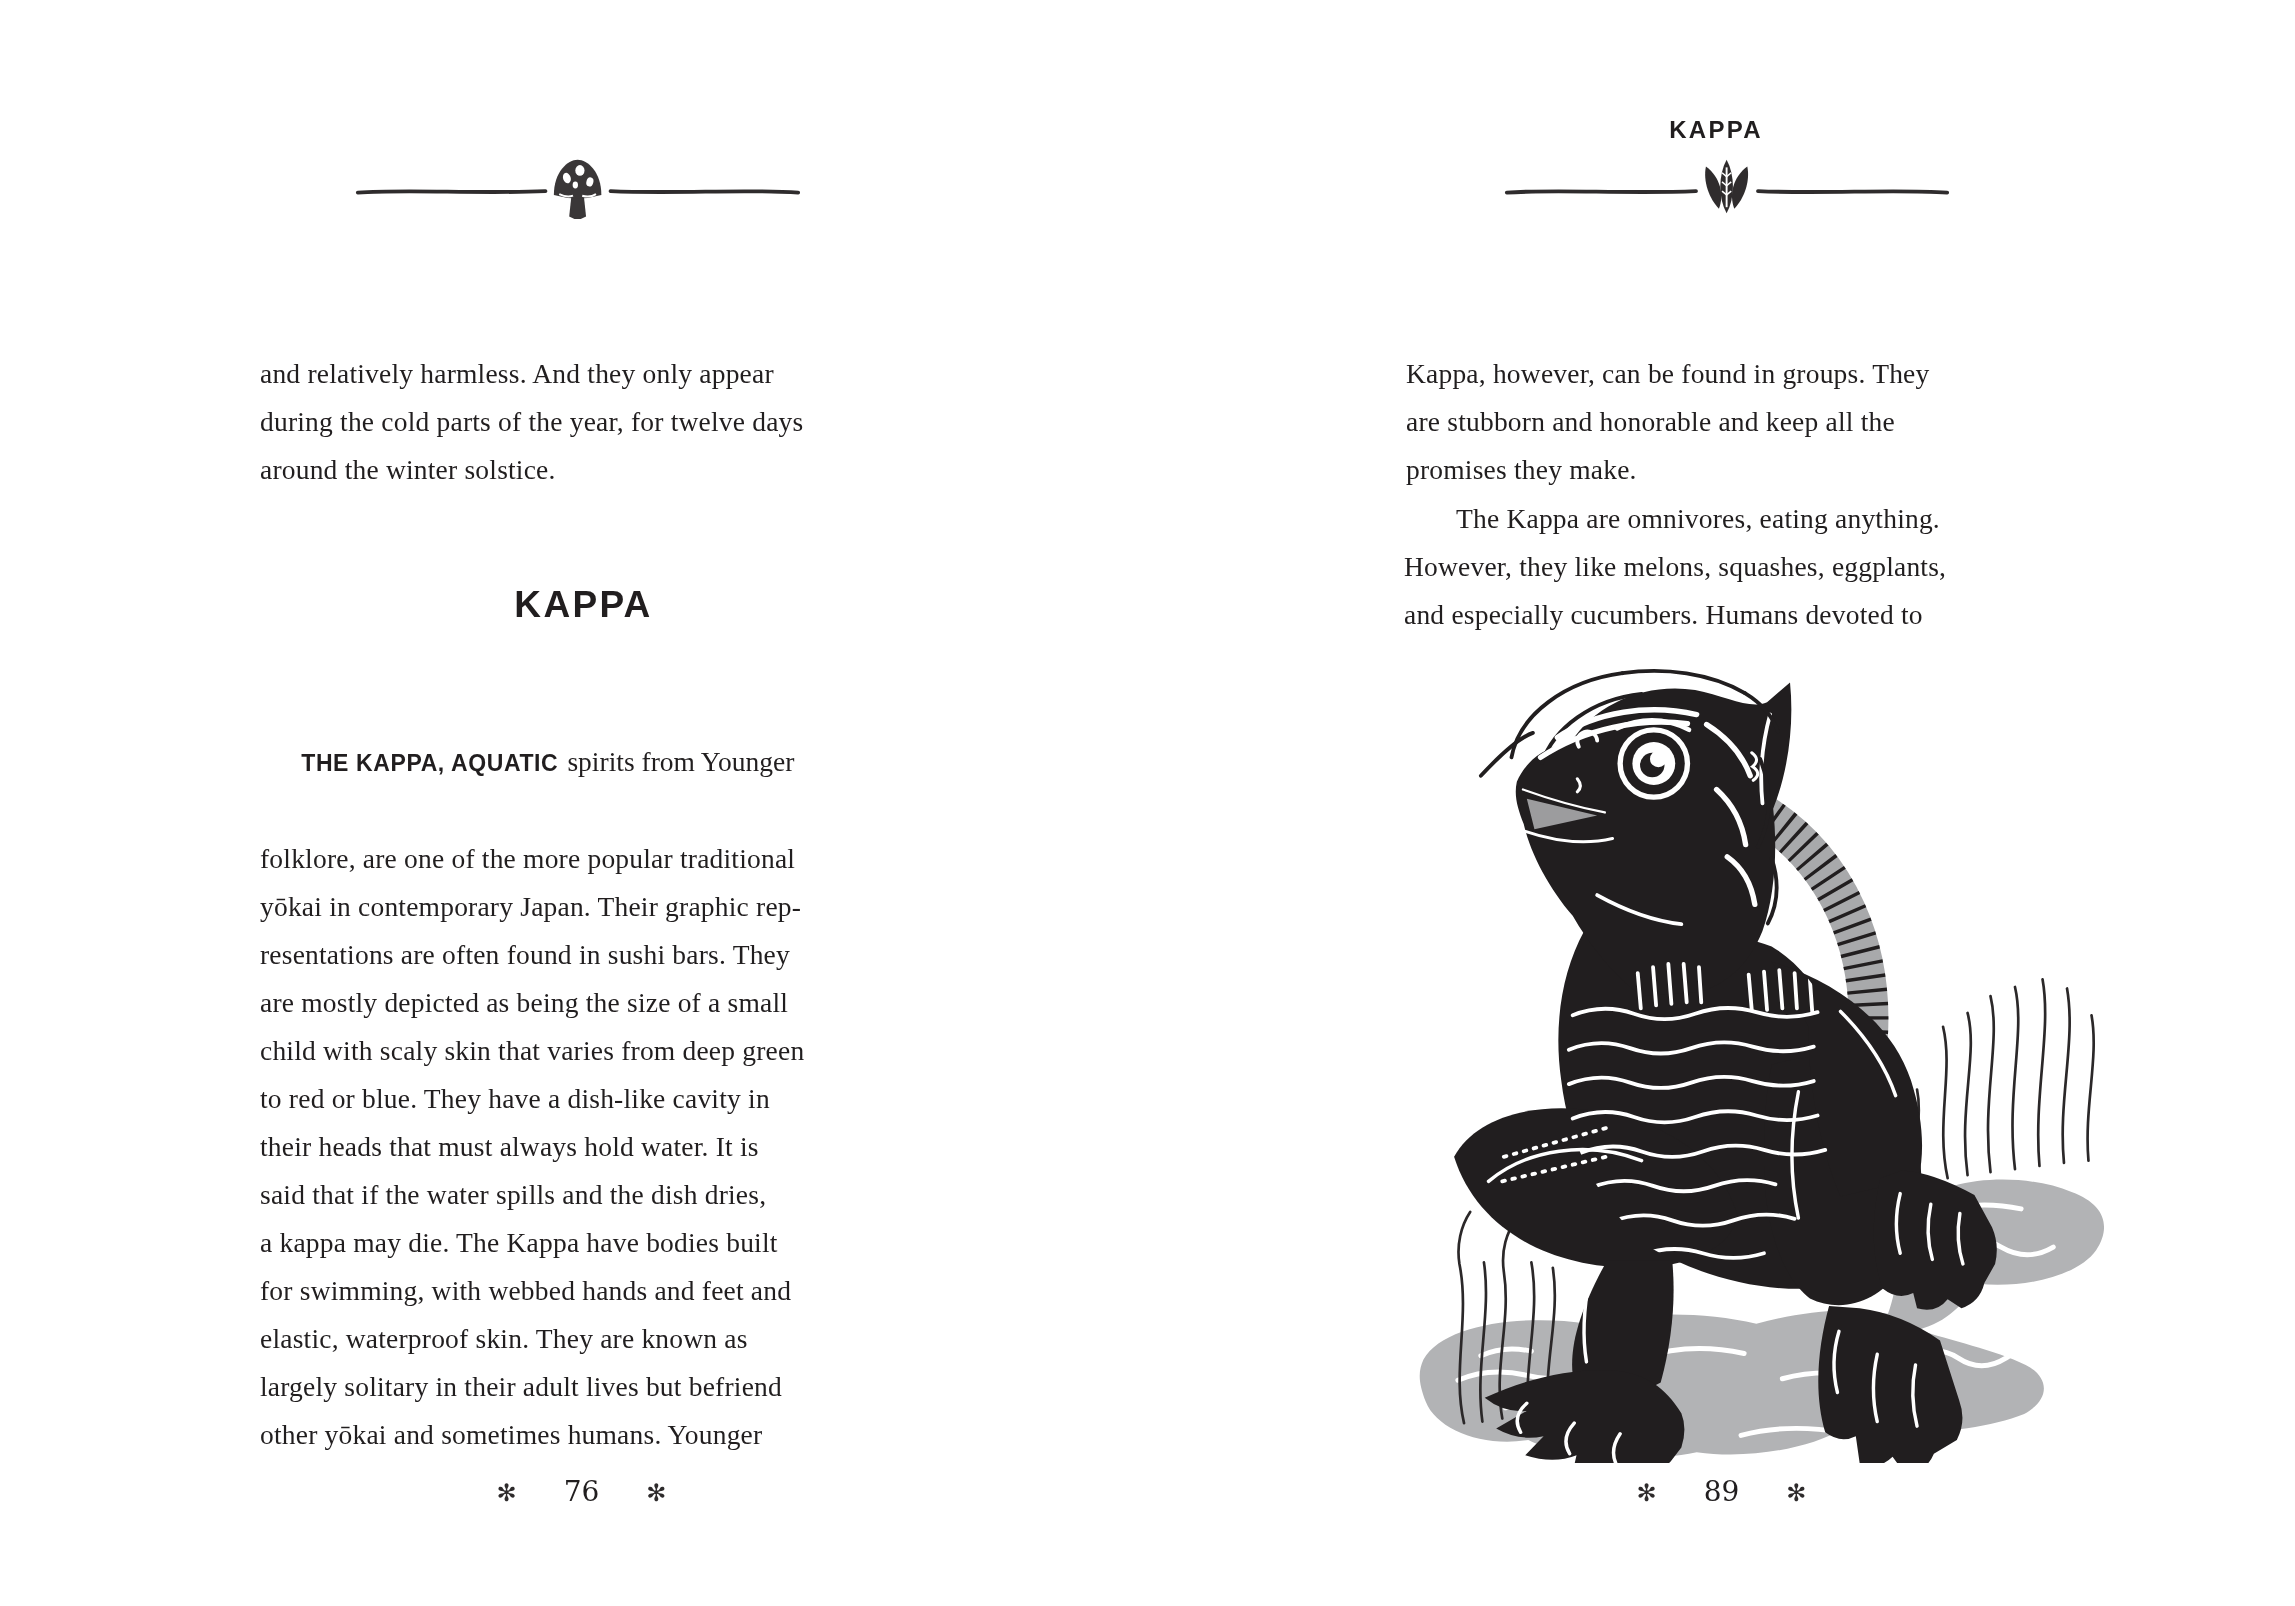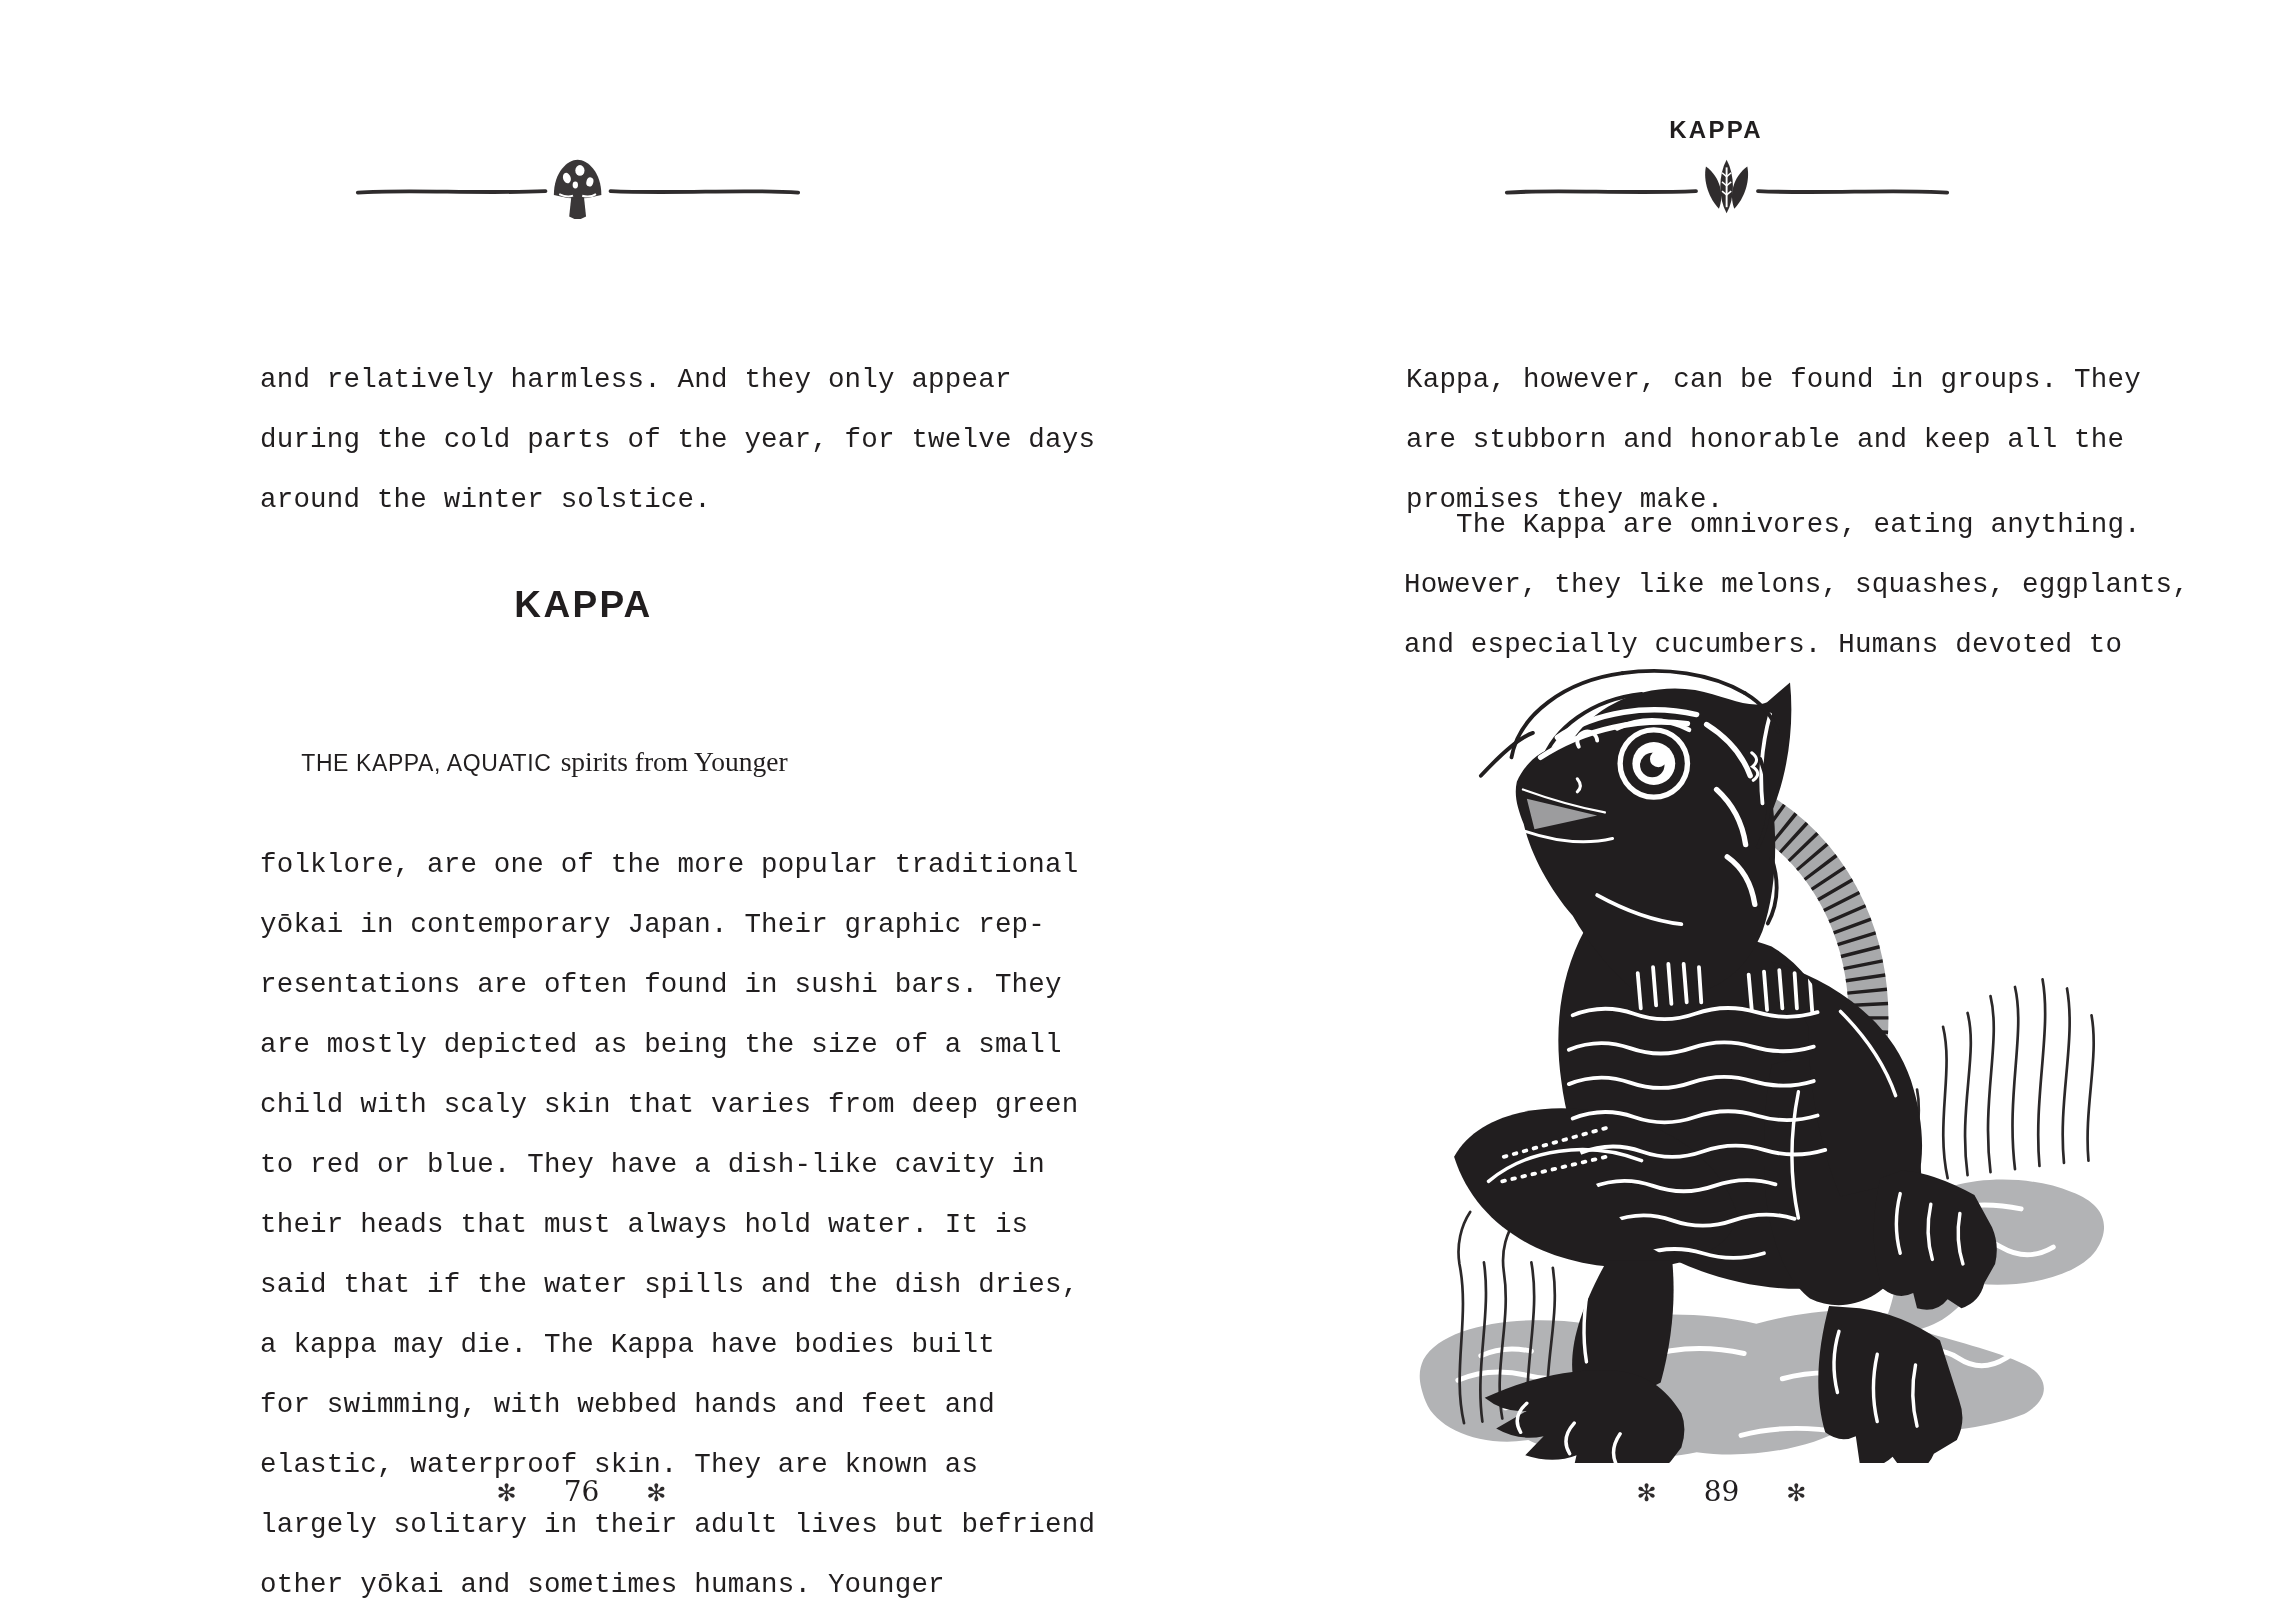--- a/index.html
+++ b/index.html
@@ -1,22 +1,22 @@
 <!DOCTYPE html>
 <html style="font-size:12.2px"><head>
 <meta charset="utf-8">
 <style>
   html,body{margin:0;padding:0;background:#ffffff;}
   #spread{position:relative;width:2295px;height:1607px;background:#ffffff;overflow:hidden;
           font-family:"Liberation Serif", serif;color:#211e1f;}
   .abs{position:absolute;}
   
-  .bodylines{font-size:27.5px;line-height:60px;white-space:pre;letter-spacing:0.2px;font-family:Liberation Mono, monospace;}
+  .bodylines{font-size:27.5px;line-height:48px;white-space:pre;letter-spacing:0.2px;}
   .entry-first-line{font-size:27.5px;line-height:48px;white-space:pre;}
-  .lead-in{font-family:"Liberation Sans", sans-serif;font-weight:400;font-size:23px;
+  .lead-in{font-family:"Liberation Sans", sans-serif;font-weight:700;font-size:23px;
            letter-spacing:0.6px;color:#211e1f;}
   .lead-rest{margin-left:9.2px;}
   .entry-heading{font-family:"Liberation Sans", sans-serif;font-weight:700;font-size:37px;
                  letter-spacing:2.3px;text-align:center;line-height:43px;color:#211e1f;}
   .running-head{font-family:"Liberation Sans", sans-serif;font-weight:700;font-size:24px;
                 letter-spacing:2.3px;text-align:center;color:#211e1f;}
   .indent-first{text-indent:52px;}
   
   .footer{display:flex;justify-content:center;align-items:baseline;gap:47px;}
   .footer .orn{font-family:"DejaVu Sans", sans-serif;font-size:24px;color:#2e2b2c;}

